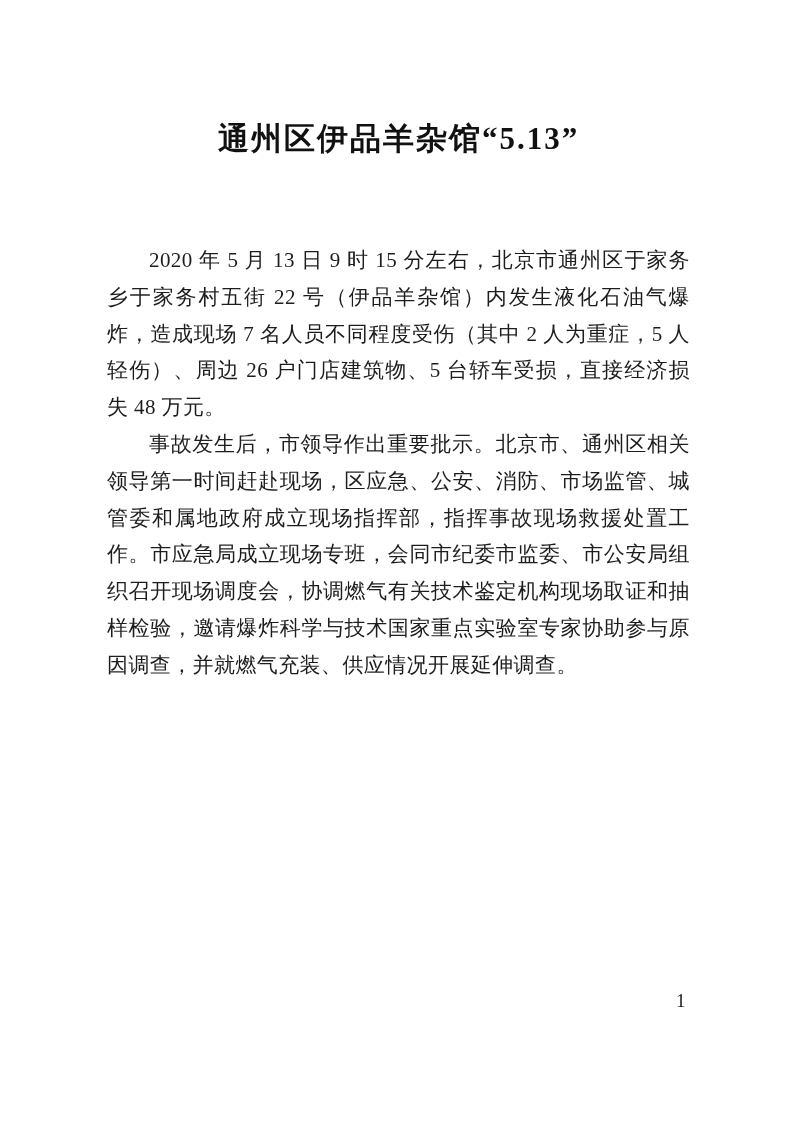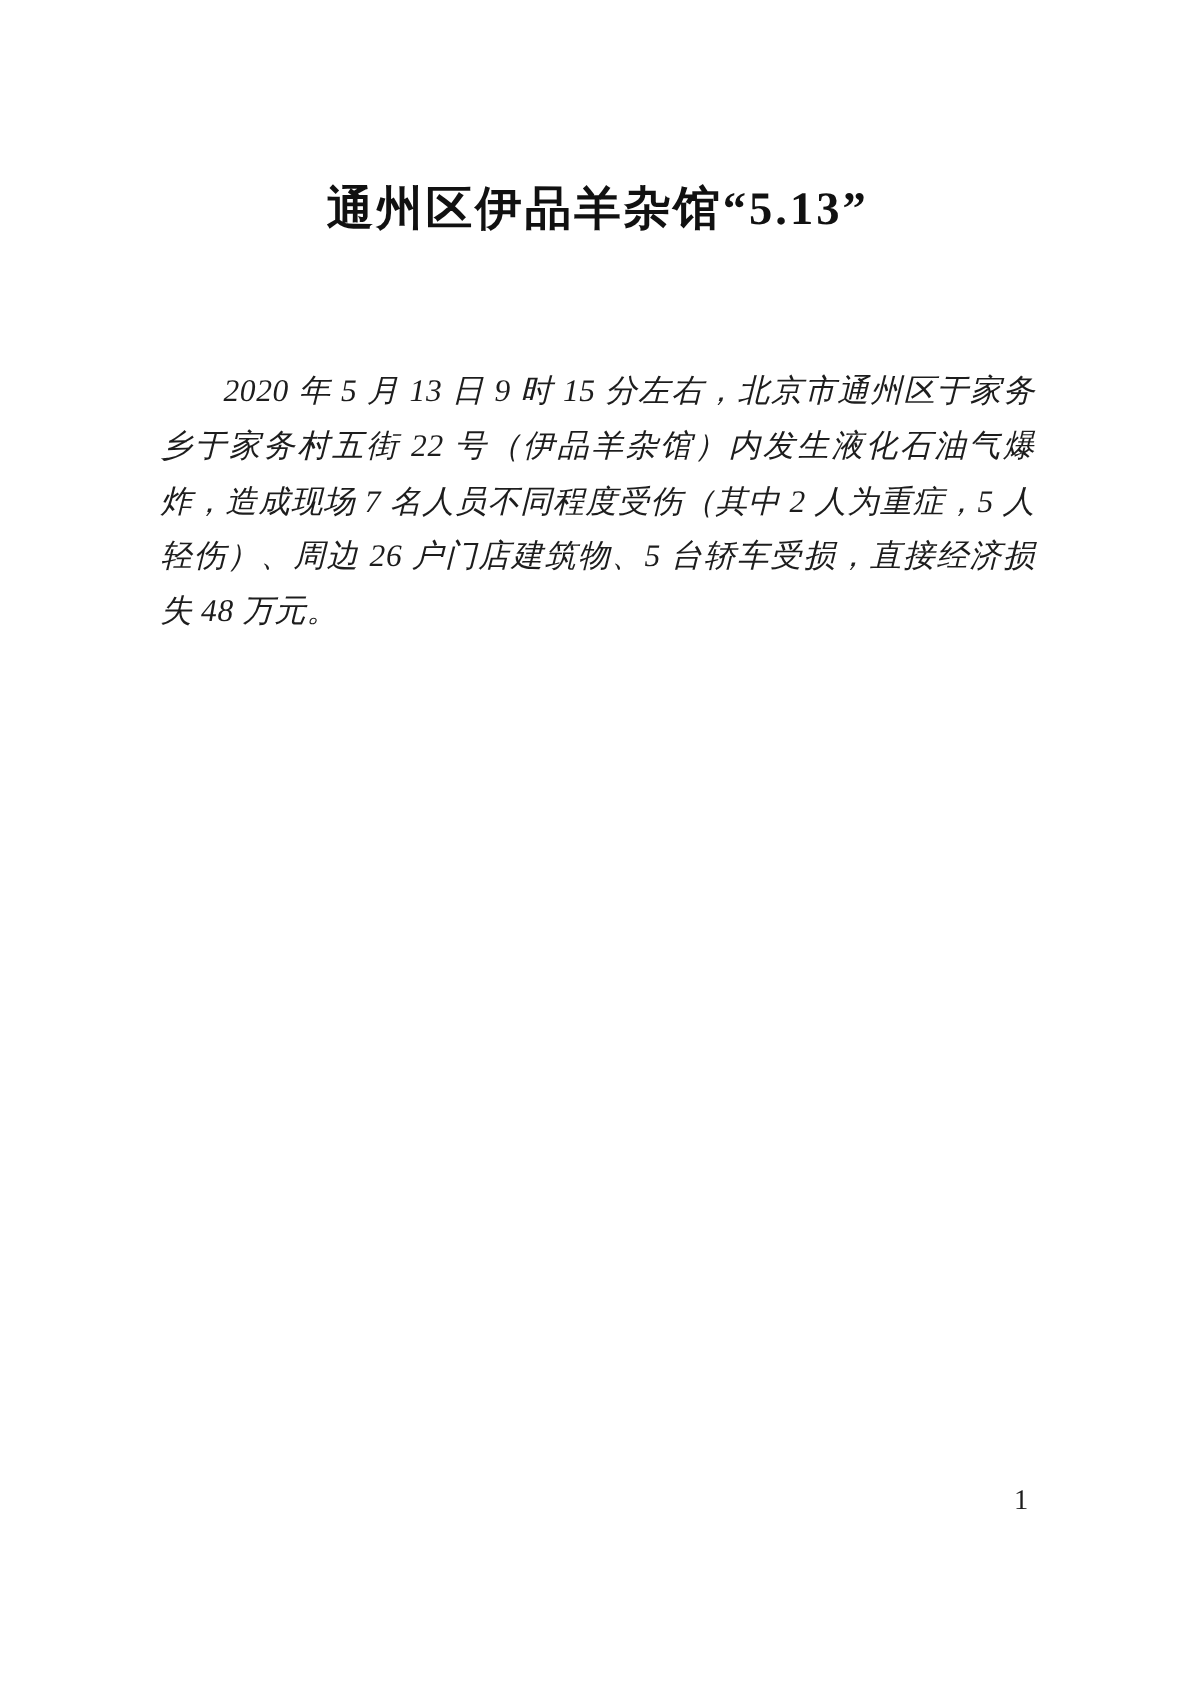--- a/index.html
+++ b/index.html
@@ -32,21 +32,20 @@
   }
   .doc-body {
     position: absolute;
     left: 107px;
     width: 583px;
     top: 242px;
     font-size: 21px;
     line-height: 36.8px;
     text-align: justify;
     letter-spacing: 0.4px;
-    font-style: italic;
   }
   .doc-body p {
     margin: 0;
     padding: 0;
     text-indent: 2em;
   }
   .page-number {
     position: absolute;
     left: 676px;
     top: 990px;
@@ -60,17 +59,18 @@
 <body>
 
 <div class="page">
 
   <div class="doc-title">
     <div>通州区伊品羊杂馆“5.13”</div>
   </div>
 
   <div class="doc-body">
     <p>2020 年 5 月 13 日 9 时 15 分左右，北京市通州区于家务乡于家务村五街 22 号（伊品羊杂馆）内发生液化石油气爆炸，造成现场 7 名人员不同程度受伤（其中 2 人为重症，5 人轻伤）、周边 26 户门店建筑物、5 台轿车受损，直接经济损失 48 万元。</p>
+    <p>事故发生后，市领导作出重要批示。北京市、通州区相关领导第一时间赶赴现场，区应急、公安、消防、市场监管、城管委和属地政府成立现场指挥部，指挥事故现场救援处置工作。市应急局成立现场专班，会同市纪委市监委、市公安局组织召开现场调度会，协调燃气有关技术鉴定机构现场取证和抽样检验，邀请爆炸科学与技术国家重点实验室专家协助参与原因调查，并就燃气充装、供应情况开展延伸调查。</p>
   </div>
 
   <div class="page-number">1</div>
 
 </div>
 
 </body></html>

